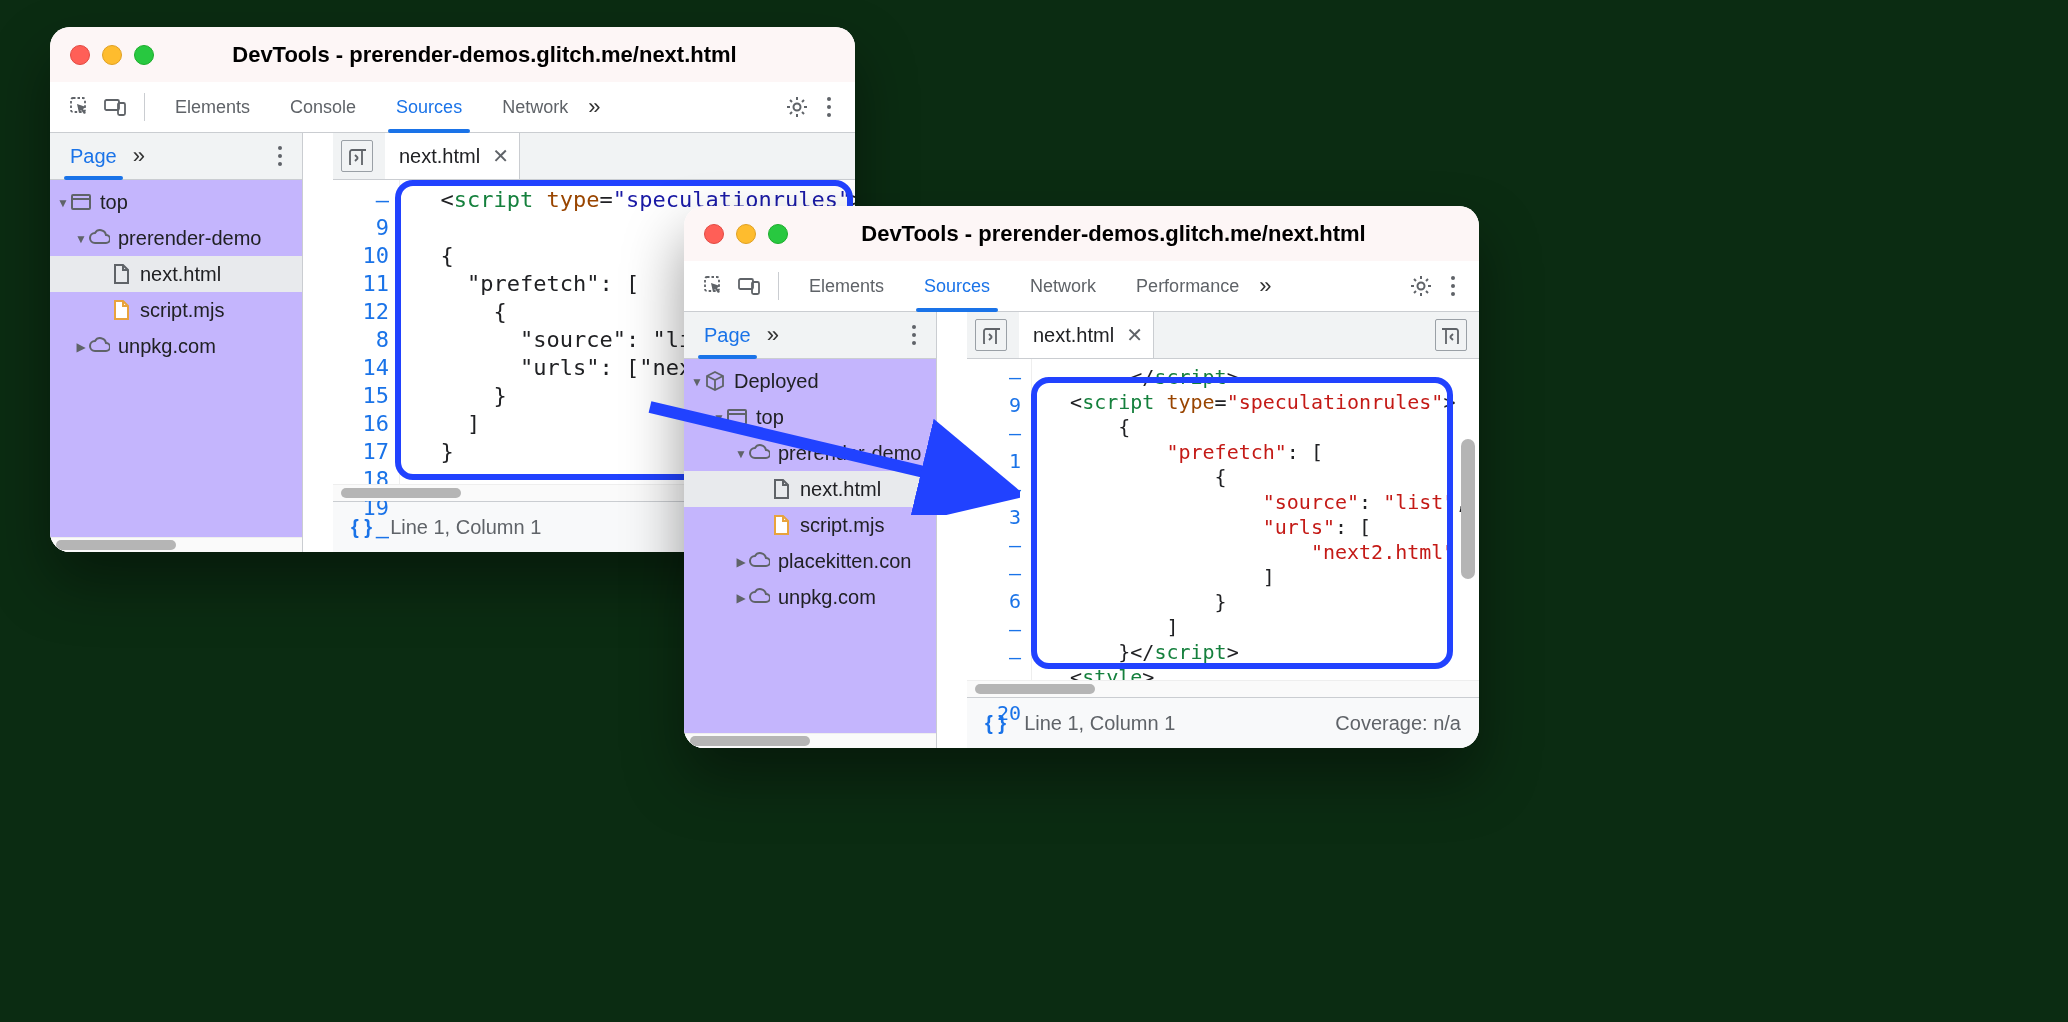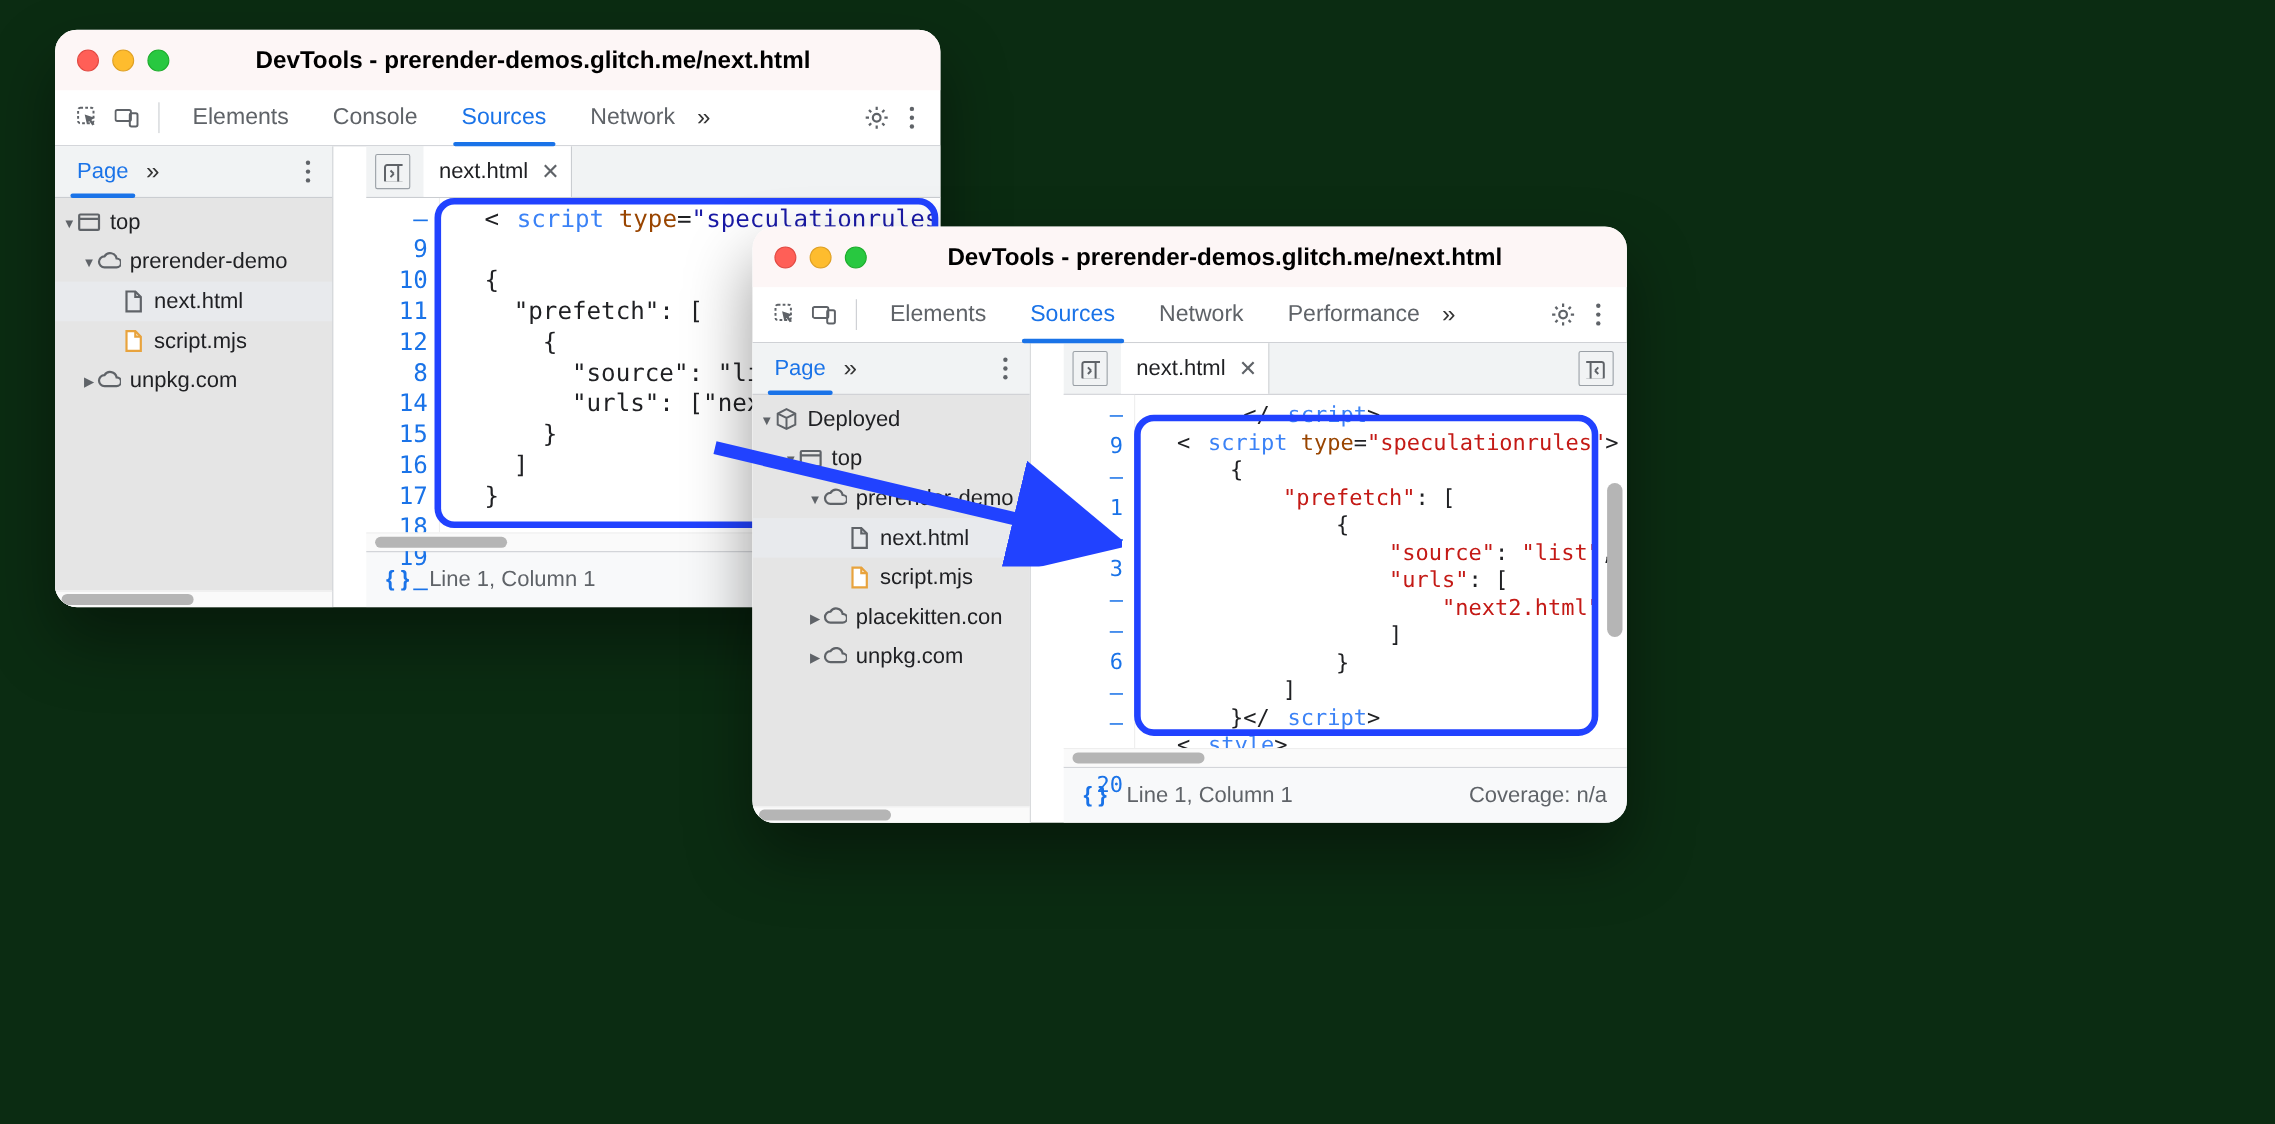--- a/index.html
+++ b/index.html
@@ -57,21 +57,21 @@
     padding:0 12px;
   }
   .tabs-row .icon-btn {
     width:36px; height:36px; display:flex;
     align-items:center; justify-content:center;
     color:#5f6368;
   }
   .tabs-row .divider { width:1px; height:28px; background:var(--border); margin:0 10px; }
   .tabs-row .tab {
     padding:0 20px; height:100%; display:flex; align-items:center;
-    font-size:21px; color:#5f6368; position:relative;
+    font-size:18px; color:#5f6368; position:relative;
   }
   .tabs-row .tab.active { color:var(--accent-blue); }
   .tabs-row .tab.active::after {
     content:""; position:absolute; left:12px; right:12px; bottom:-1px;
     height:4px; background:var(--accent-blue); border-radius:2px;
   }
   .tabs-row .spacer { flex:1; }
   .tabs-row .chevmore { font-size:22px; color:#333; margin-right:12px; }
 
   
@@ -96,21 +96,21 @@
   .sidebar-tabs .stab.active::after {
     content:""; position:absolute; left:6px; right:6px; bottom:-1px;
     height:4px; background:var(--accent-blue); border-radius:2px;
   }
   .sidebar-tabs .chevmore { font-size:22px; color:#333; margin-left:4px; }
   .sidebar-tabs .spacer { flex:1; }
   .vdots { width:4px; height:4px; border-radius:50%; background:#5f6368;
            box-shadow:0 -8px 0 #5f6368, 0 8px 0 #5f6368; margin:0 12px;}
 
   .tree { flex:1; overflow:hidden; font-size:20px; color:#202124;
-          padding-top:4px; background:#e5e5e5;}
+          padding-top:4px; background:#c4b5fd;}
   .tree-row {
     display:flex; align-items:center; height:36px;
     padding-right:6px; white-space:nowrap;
   }
   .tree-row.selected { background:#e8eaed; }
   .tree-row .pad { flex:none; }
   .arrow { width:14px; text-align:center; color:#5f6368; font-size:14px;}
   .tri-down::before { content:"▼"; font-size:12px; }
   .tri-right::before { content:"▶"; font-size:12px; }
   .tree-row .ic { width:22px; height:22px; margin-right:8px; flex:none; }
@@ -152,21 +152,21 @@
   }
   .gutter {
     flex:none; width:56px; text-align:right; color:#1a73e8;
     padding:6px 10px 0 0; background:#fff; border-right:1px solid #eee;
   }
   .gutter .ln { height:28px; white-space:pre; }
   .code {
     flex:1; padding:6px 0 0 14px; color:#202124; overflow:hidden;
     white-space:pre;
   }
-  .tok-tag   { color:#3b82f6;margin-left:16px; }
+  .tok-tag   { color:#15803d; }
   .tok-attr  { color:#994500; }
   .tok-str   { color:#1a1aa6; }
   .tok-str2  { color:#c41a16; }
   .tok-punct { color:#202124; }
 
   .highlight-box {
     position:absolute; border:6px solid var(--highlight-blue);
     border-radius:18px; pointer-events:none;
   }
 

